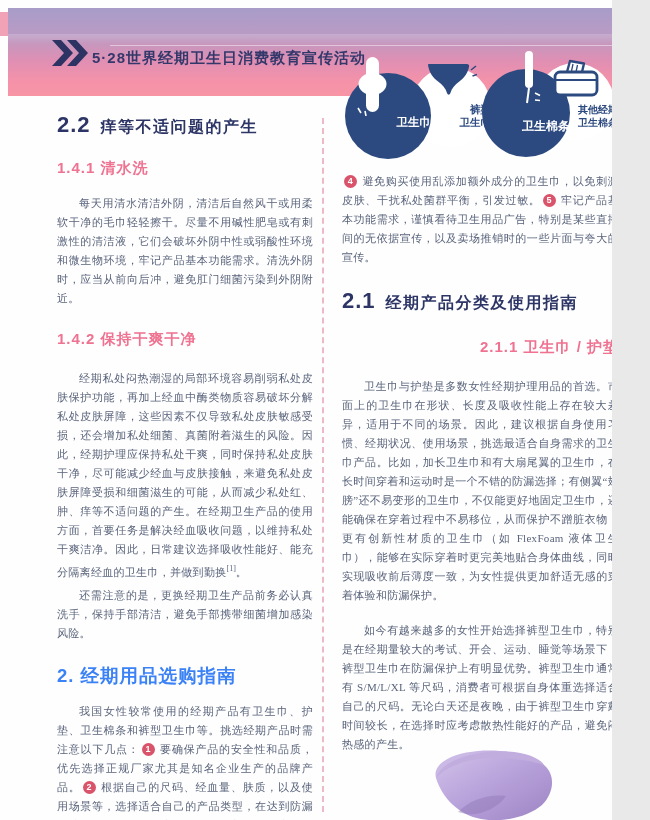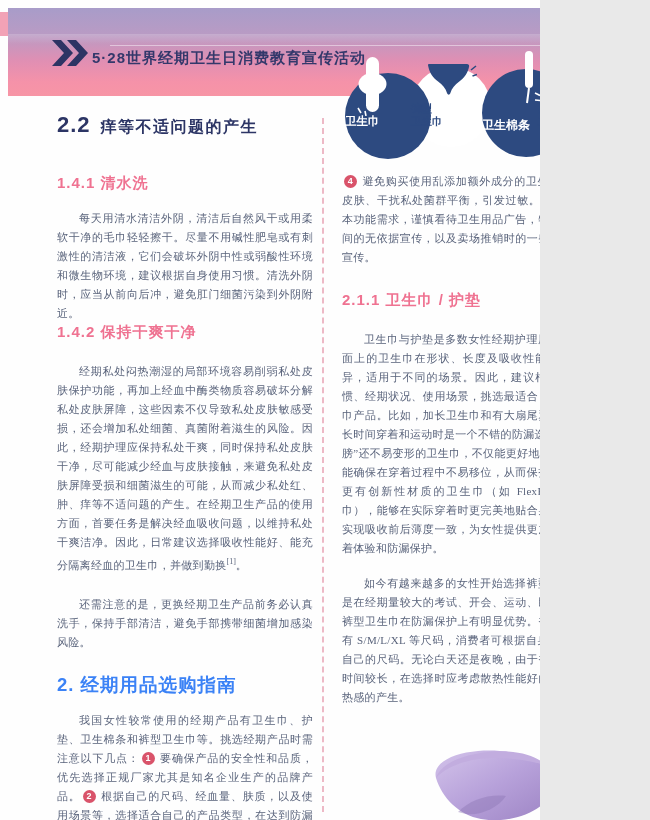--- a/index.html
+++ b/index.html
@@ -1,16 +1,16 @@
 <!DOCTYPE html>
 <html><head>
 <meta charset="utf-8">
 <style>
   html,body{margin:0;padding:0;background:#e9e9e9;}
-  .page{position:relative;width:540px;height:820px;background:#fefefe;overflow:hidden;
+  .page{position:relative;width:612px;height:820px;background:#fefefe;overflow:hidden;
         font-family:"Liberation Serif",serif;}
   
   .banner{position:absolute;left:8px;top:8px;width:642px;height:88px;
           background:linear-gradient(180deg,#a89cc9 0%,#b99bc4 30%,#e08fb3 60%,#f592a9 84%,#f795a5 100%);}
   .banner::after{content:"";position:absolute;left:0;top:26px;width:100%;height:10px;
           background:linear-gradient(180deg,rgba(255,255,255,.18),rgba(255,255,255,0));}
   .corner-sliver{position:absolute;left:0;top:12px;width:8px;height:24px;background:#f2a2b6;}
   .banner-rule{position:absolute;left:102px;top:37px;width:536px;height:1px;background:rgba(255,255,255,.45);}
   .chevrons{position:absolute;left:52px;top:40px;}
   .banner-title{position:absolute;left:92px;top:49px;font-family:"Liberation Sans",sans-serif;
@@ -21,22 +21,22 @@
   .c-white{background:#ffffff;}
   .c1{left:345px;top:73px;width:86px;height:86px;z-index:3;}
   .c2{left:411px;top:67px;width:80px;height:80px;z-index:2;}
   .c3{left:482px;top:69px;width:88px;height:88px;z-index:3;}
   .c4{left:536px;top:63px;width:78px;height:78px;z-index:2;}
   .prod-icon{position:absolute;z-index:4;}
   .i1{left:357px;top:56px;}
   .i2{left:425px;top:62px;}
   .i3{left:517px;top:51px;}
   .i4{left:551px;top:59px;}
-  .lg-label{position:absolute;z-index:5;font-family:Liberation Mono, monospace;font-weight:bold;
-            text-align:left;line-height:12.5px;}
+  .lg-label{position:absolute;z-index:5;font-family:Liberation Sans, sans-serif;font-weight:bold;
+            text-align:right;line-height:12.5px;}
   .lbl1{left:345px;top:116px;width:86px;font-size:11.5px;color:#fff;}
   .lbl2{left:411px;top:103px;width:80px;font-size:10.5px;color:#2d4a80;}
   .lbl3{left:482px;top:120px;width:88px;font-size:12px;color:#fff;}
   .lbl4{left:538px;top:104px;width:80px;font-size:10px;color:#2d4a80;}
   .lg-label span{display:block;}
   
   .divider{position:absolute;left:322px;top:118px;height:694px;width:0;
            border-left:2px dashed #edb9c6;}
   
   .col-left{position:absolute;left:57px;top:112px;width:256px;}
@@ -49,23 +49,23 @@
   .h-sec2{font-family:"Liberation Sans",sans-serif;color:#3b82f6;font-weight:bold;
           font-size:18.5px;letter-spacing:1px;}
   .para{font-size:11px;line-height:19px;letter-spacing:.3px;color:#59637b;
         text-align:justify;margin:0;}
   .indent{text-indent:2em;}
   .seg-bullet{display:inline-block;width:13px;height:13px;border-radius:50%;background:#d9536a;
         color:#fff;font-family:"Liberation Sans",sans-serif;font-weight:bold;font-size:9px;
         line-height:13px;text-align:center;text-indent:0;vertical-align:1px;margin:0 2px;}
   .seg-sup{font-size:8px;vertical-align:super;letter-spacing:0;}
   
-  .mt26{margin-top:36px;} .mt24{margin-top:24px;} .mt22{}
+  .mt26{margin-top:21px;} .mt24{margin-top:24px;text-align:right;} .mt22{margin-top:22px;}
   .mt20{margin-top:20px;} .mt16{margin-top:16px;} .mt14{margin-top:14px;}
-  .mt4{margin-top:20px;}
+  .mt4{margin-top:4px;}
   
   .panty-img{position:absolute;left:418px;top:748px;z-index:1;}
 </style>
 </head>
 <body>
 
 <div class="page">
 
   <div class="banner">
     <div class="banner-rule"></div>
@@ -118,30 +118,33 @@
     <span>卫生棉条</span>
   </div>
 
   <div class="divider"></div>
 
   <div class="col-left">
     <div class="h-main">
       <span class="num">2.2</span><span class="ttl">痒等不适问题的产生</span>
     </div>
     <div class="h-sub mt26">1.4.1 清水洗</div>
-    <p class="para indent mt16">每天用清水清洁外阴，清洁后自然风干或用柔软干净的毛巾轻轻擦干。尽量不用碱性肥皂或有刺激性的清洁液，它们会破坏外阴中性或弱酸性环境和微生物环境，建议根据自身使用习惯。清洗外阴时，应当从前向后冲，避免肛门细菌污染到外阴附近。</p>
+    <p class="para indent mt16">每天用清水清洁外阴，清洁后自然风干或用柔软干净的毛巾轻轻擦干。尽量不用碱性肥皂或有刺激性的清洁液，它们会破坏外阴中性或弱酸性环境和微生物环境，牢记产品基本功能需求。清洗外阴时，应当从前向后冲，避免肛门细菌污染到外阴附近。</p>
     <div class="h-sub mt22">1.4.2 保持干爽干净</div>
     <p class="para indent mt20"><span class="seg-text">经期私处闷热潮湿的局部环境容易削弱私处皮肤保护功能，再加上经血中酶类物质容易破坏分解私处皮肤屏障，这些因素不仅导致私处皮肤敏感受损，还会增加私处细菌、真菌附着滋生的风险。因此，经期护理应保持私处干爽，同时保持私处皮肤干净，尽可能减少经血与皮肤接触，来避免私处皮肤屏障受损和细菌滋生的可能，从而减少私处红、肿、痒等不适问题的产生。在经期卫生产品的使用方面，首要任务是解决经血吸收问题，以维持私处干爽洁净。因此，日常建议选择吸收性能好、能充分隔离经血的卫生巾，并做到勤换</span><span class="seg-sup">[1]</span><span class="seg-text">。</span></p>
     <p class="para indent mt4">还需注意的是，更换经期卫生产品前务必认真洗手，保持手部清洁，避免手部携带细菌增加感染风险。</p>
     <div class="h-sec2 mt20">2. 经期用品选购指南</div>
     <p class="para indent mt14"><span class="seg-text">我国女性较常使用的经期产品有卫生巾、护垫、卫生棉条和裤型卫生巾等。挑选经期产品时需注意以下几点：</span><span class="seg-bullet">1</span><span class="seg-text"> 要确保产品的安全性和品质，优先选择正规厂家尤其是知名企业生产的品牌产品。</span><span class="seg-bullet">2</span><span class="seg-text"> 根据自己的尺码、经血量、肤质，以及使用场景等，选择适合自己的产品类型，在达到防漏保护的同时，可以更方便地更换，并得到更安全、舒适的穿着体验。</span></p>
   </div>
 
   <div class="col-right">
     <p class="para"><span class="seg-bullet">4</span><span class="seg-text"> 避免购买使用乱添加额外成分的卫生巾，以免刺激皮肤、干扰私处菌群平衡，引发过敏。</span><span class="seg-bullet">5</span><span class="seg-text"> 牢记产品基本功能需求，谨慎看待卫生用品广告，特别是某些直播间的无依据宣传，以及卖场推销时的一些片面与夸大的宣传。</span></p>
+    <div class="h-main mt26">
+      <span class="num">2.1</span><span class="ttl">经期产品分类及使用指南</span>
+    </div>
     <div class="h-sub mt24">2.1.1 卫生巾 / 护垫</div>
     <p class="para indent mt20">卫生巾与护垫是多数女性经期护理用品的首选。市面上的卫生巾在形状、长度及吸收性能上存在较大差异，适用于不同的场景。因此，建议根据自身使用习惯、经期状况、使用场景，挑选最适合自身需求的卫生巾产品。比如，加长卫生巾和有大扇尾翼的卫生巾，在长时间穿着和运动时是一个不错的防漏选择；有侧翼“翅膀”还不易变形的卫生巾，不仅能更好地固定卫生巾，还能确保在穿着过程中不易移位，从而保护不蹭脏衣物；更有创新性材质的卫生巾（如 FlexFoam 液体卫生巾），能够在实际穿着时更完美地贴合身体曲线，同时实现吸收前后薄度一致，为女性提供更加舒适无感的穿着体验和防漏保护。</p>
     <p class="para indent mt16">如今有越来越多的女性开始选择裤型卫生巾，特别是在经期量较大的考试、开会、运动、睡觉等场景下，裤型卫生巾在防漏保护上有明显优势。裤型卫生巾通常有 S/M/L/XL 等尺码，消费者可根据自身体重选择适合自己的尺码。无论白天还是夜晚，由于裤型卫生巾穿戴时间较长，在选择时应考虑散热性能好的产品，避免闷热感的产生。</p>
   </div>
 
   <svg class="panty-img" width="152" height="75" viewBox="0 0 152 75">
     <defs>
       <linearGradient id="pg" x1="0" y1="0" x2="1" y2="1">
         <stop offset="0" stop-color="#d3c3ea"></stop>
         <stop offset="0.5" stop-color="#b7a1da"></stop>

